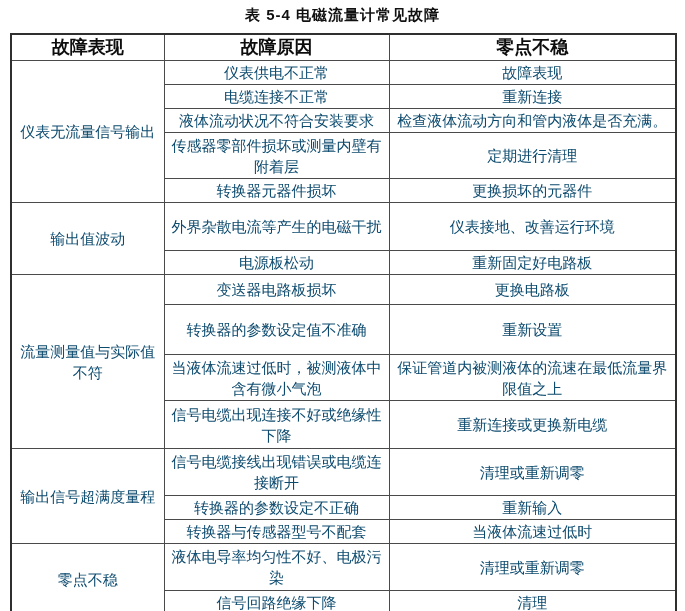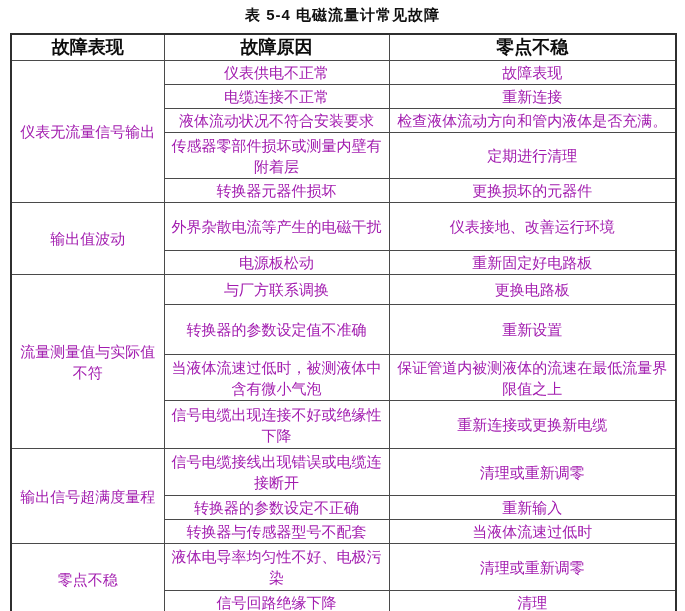--- a/index.html
+++ b/index.html
@@ -37,21 +37,21 @@
     border: 2px solid #2f2f2f;
   }
   table.fault-table th,
   table.fault-table td {
     border: 1px solid #4a4a4a;
     text-align: center;
     vertical-align: middle;
     font-size: 15px;
     line-height: 21px;
     padding: 1px 3px;
-    color: #a21caf;
+    color: #0c4a6e;
     overflow: hidden;
   }
   table.fault-table th {
     font-weight: bold;
     font-size: 18px;
     height: 23px;
     color: #0d0d0d;
   }
   
   tr.h22 { height: 22px; }
@@ -113,21 +113,21 @@
         <td>外界杂散电流等产生的电磁干扰</td>
         <td>仪表接地、改善运行环境</td>
       </tr>
       <tr class="h24">
         <td>电源板松动</td>
         <td>重新固定好电路板</td>
       </tr>
 
       <tr class="h30">
         <td class="symptom" rowspan="4">流量测量值与实际值不符</td>
-        <td>与厂方联系调换</td>
+        <td>变送器电路板损坏</td>
         <td>更换电路板</td>
       </tr>
       <tr class="h49">
         <td>转换器的参数设定值不准确</td>
         <td>重新设置</td>
       </tr>
       <tr class="h46">
         <td>当液体流速过低时，被测液体中含有微小气泡</td>
         <td>保证管道内被测液体的流速在最低流量界限值之上</td>
       </tr>

